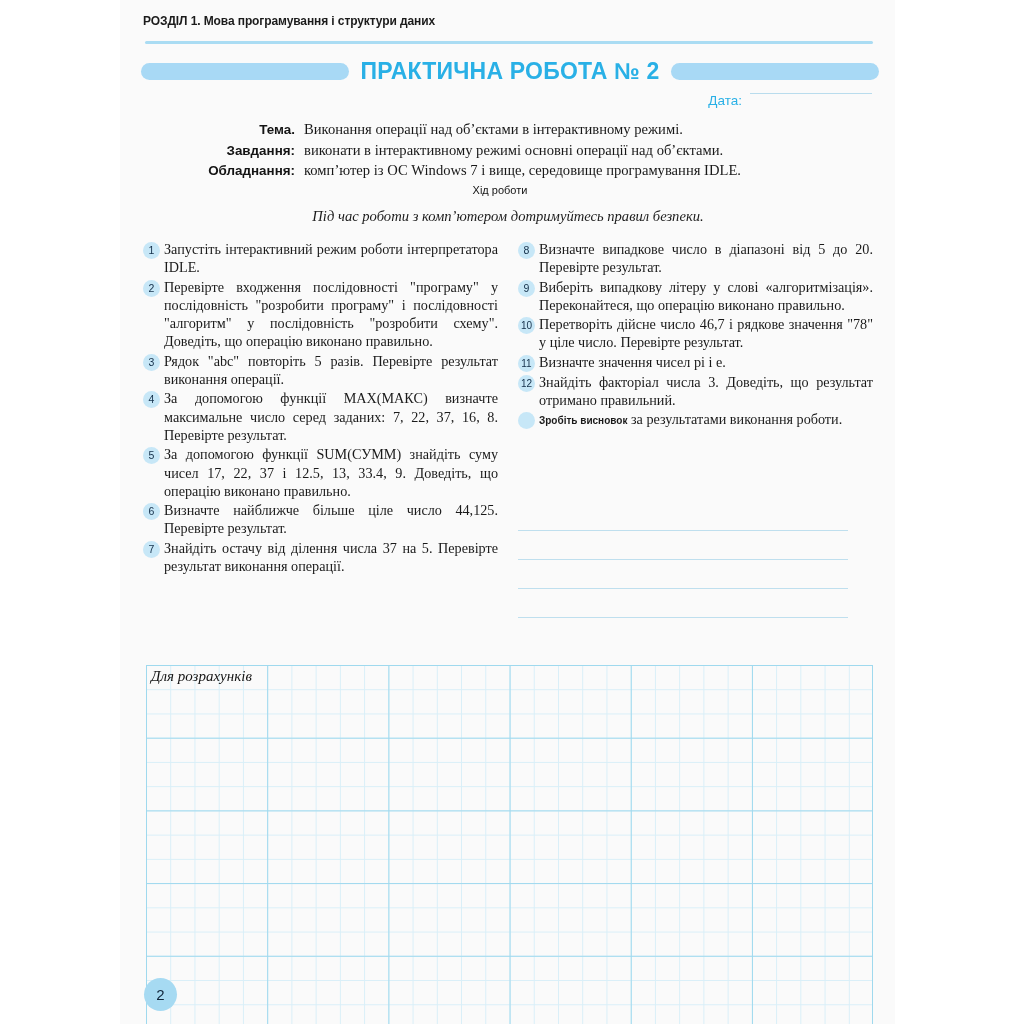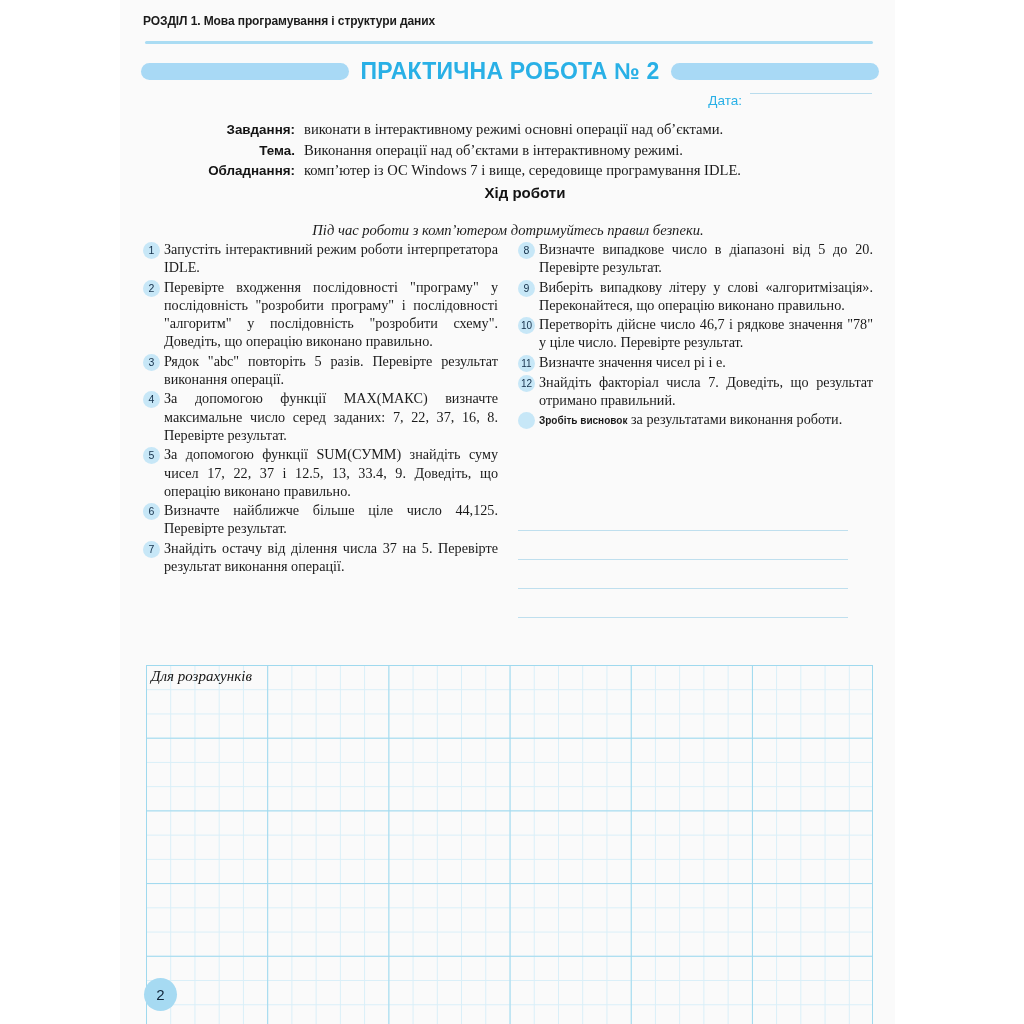--- a/index.html
+++ b/index.html
@@ -123,39 +123,38 @@
   .meta-value {
     font-family: "Liberation Serif", serif;
     font-size: 14.6px;
     color: #181818;
     white-space: nowrap;
   }
 
   
   .proc-heading {
     position: absolute;
-    left: 40px;
+    left: 15px;
     top: 184px;
     width: 730px;
     text-align: center;
-    font-size: 15px;
-    font-weight: bold;
+    font-size: 11px;
+    font-weight: normal;
     color: #131313;
   }
   .proc-note {
     position: absolute;
     left: 23px;
     top: 208px;
     width: 730px;
     text-align: center;
     font-family: "Liberation Serif", serif;
     font-style: italic;
     font-size: 14.6px;
     color: #1b1b1b;
-    margin-top: 14px;
   }
 
   
   .columns {
     position: absolute;
     left: 23px;
     top: 240px;
     width: 730px;
     display: flex;
     gap: 20px;
@@ -282,26 +281,26 @@
     <span class="title-pill right"></span>
   </div>
 
   <div class="date-row">
     <span class="date-label">Дата:</span>
     <span class="date-line"></span>
   </div>
 
   <div class="meta">
     <div class="meta-row">
+      <span class="meta-label">Тема.</span>
+      <span class="meta-value">Виконання операції над об’єктами в інтерактивному режимі.</span>
+    </div>
+    <div class="meta-row">
       <span class="meta-label">Завдання:</span>
       <span class="meta-value">виконати в інтерактивному режимі основні операції над об’єктами.</span>
-    </div>
-    <div class="meta-row">
-      <span class="meta-label">Тема.</span>
-      <span class="meta-value">Виконання операції над об’єктами в інтерактивному режимі.</span>
     </div>
     <div class="meta-row">
       <span class="meta-label">Обладнання:</span>
       <span class="meta-value">комп’ютер із ОС Windows 7 і вище, середовище програмування IDLE.</span>
     </div>
   </div>
 
   <div class="proc-heading">Хід роботи</div>
   <div class="proc-note">Під час роботи з комп’ютером дотримуйтесь правил безпеки.</div>
 
@@ -350,21 +349,21 @@
       <div class="task">
         <span class="badge wide">10</span>
         <span class="task-text">Перетворіть дійсне число 46,7 і рядкове значення "78" у ціле число. Перевірте результат.</span>
       </div>
       <div class="task">
         <span class="badge wide">11</span>
         <span class="task-text">Визначте значення чисел рі і е.</span>
       </div>
       <div class="task">
         <span class="badge wide">12</span>
-        <span class="task-text">Знайдіть факторіал числа 7. Доведіть, що результат отримано правильний.</span>
+        <span class="task-text">Знайдіть факторіал числа 3. Доведіть, що результат отримано правильний.</span>
       </div>
       <div class="task">
         <span class="badge empty"></span>
         <span class="task-text"><b>Зробіть висновок</b><span> за результатами виконання роботи.</span></span>
       </div>
 
       <div class="answer-lines">
         <div class="answer-line"></div>
         <div class="answer-line"></div>
         <div class="answer-line"></div>

